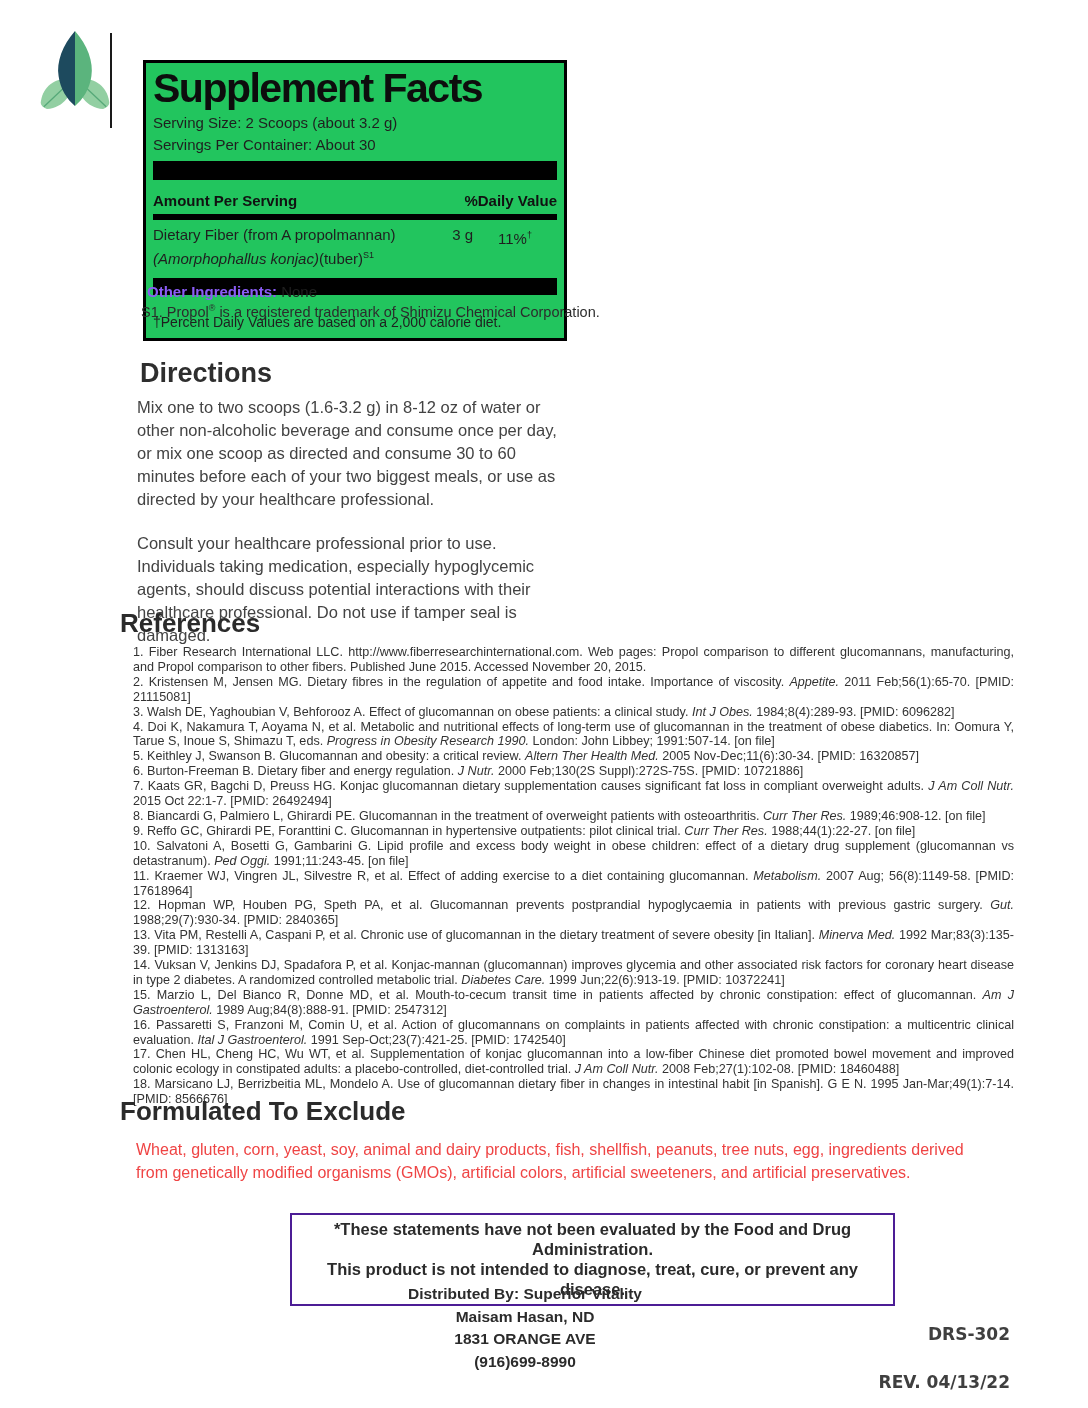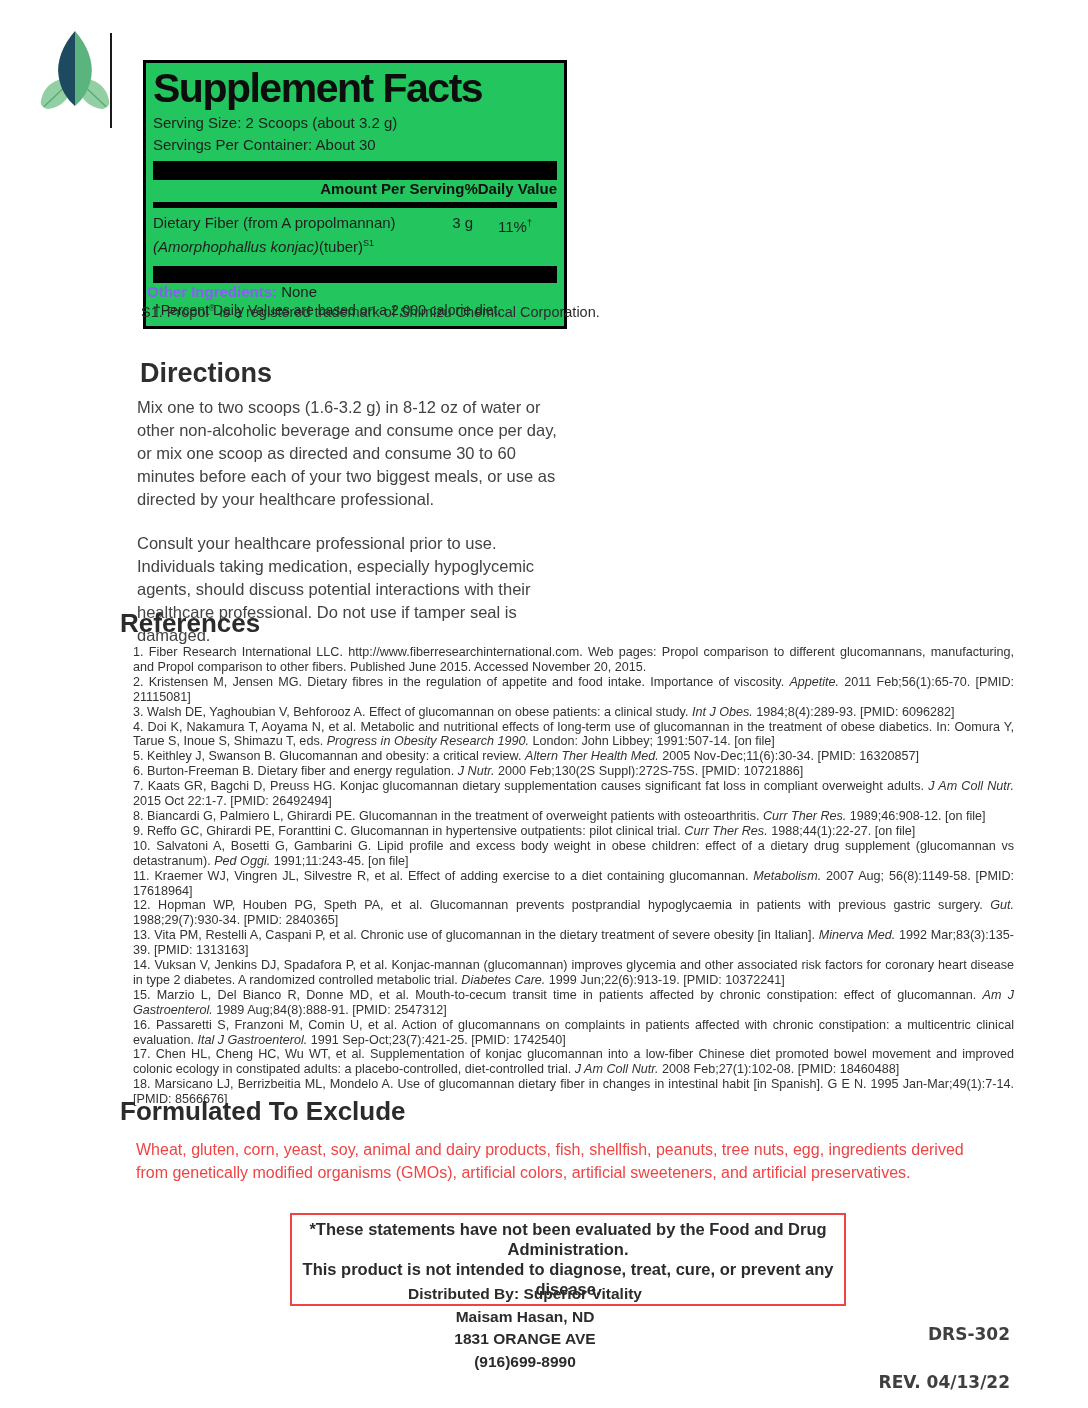--- a/index.html
+++ b/index.html
@@ -10,22 +10,22 @@
   #logo{position:absolute;left:36px;top:26px;width:78px;height:96px;}
   #brand-divider{position:absolute;left:110px;top:33px;width:2px;height:95px;background:#1a1a1a;}
 
   
   .sf-box{position:absolute;left:143px;top:60px;width:424px;box-sizing:border-box;
           border:3px solid #000;padding:4px 7px 7px;background:#22c55e;}
   .sf-title{font-size:41px;font-weight:bold;letter-spacing:-1.5px;line-height:1.04;color:#0d0d0d;}
   .sf-serving{font-size:15px;line-height:19px;color:#1f1f1f;margin-top:3px;}
   .sf-bar-thick{height:19px;background:#000;margin-top:7px;}
   .sf-bar-thick2{height:17px;background:#000;margin-top:2px;}
-  .sf-header-row{display:flex;justify-content:flex-end;gap:0;font-weight:bold;
-                 font-size:15px;line-height:18px;padding:0 0 4px;color:#111;}
+  .sf-header-row{display:flex;justify-content:space-between;gap:0;font-weight:bold;
+                 font-size:15px;line-height:18px;padding:12px 0 4px;color:#111;}
   .sf-bar-thin{height:6px;background:#000;}
   .sf-row{display:flex;font-size:15px;line-height:20px;padding:5px 0 7px;color:#1f1f1f;}
   .sf-row-name{flex:1;}
   .sf-row-amount{width:44px;text-align:right;white-space:nowrap;}
   .sf-row-dv{width:84px;text-align:center;white-space:nowrap;}
   .it{font-style:italic;}
   sup{font-size:9px;}
   .sf-footnote{font-size:14px;line-height:17px;color:#1f1f1f;padding-top:19px;}
 
   .other-ing{position:absolute;left:147px;top:283px;font-size:15px;color:#1f1f1f;}
@@ -38,22 +38,22 @@
   .directions-body div{margin:0 0 21px 0;}
 
   .h-references{position:absolute;left:120px;top:608px;font-size:26px;font-weight:bold;color:#2b2b2b;}
   .refs-body{position:absolute;left:133px;top:645px;width:881px;font-size:12.6px;
              line-height:14.9px;color:#333;text-align:justify;}
 
   .h-fte{position:absolute;left:120px;top:1096px;font-size:26px;font-weight:bold;color:#2b2b2b;}
   .fte-body{position:absolute;left:136px;top:1138px;width:848px;font-size:16px;
             line-height:23px;color:#ef4444;}
 
-  .fda-box{position:absolute;left:290px;top:1213px;width:556px;box-sizing:border-box;
-           border:2px solid #ef4444;padding:4px 8px 5px;text-align:center;
+  .fda-box{position:absolute;left:290px;top:1213px;width:605px;box-sizing:border-box;
+           border:2px solid #4c1d95;padding:4px 8px 5px;text-align:center;
            font-size:16.5px;font-weight:bold;line-height:20px;color:#2b2b2b;}
 
   .dist-block{position:absolute;left:380px;top:1283px;width:290px;text-align:center;
               font-size:15.5px;font-weight:bold;line-height:22.5px;color:#2b2b2b;}
 
   .footer-right{position:absolute;right:78px;top:1326px;text-align:right;
                 font-family:"DejaVu Sans",sans-serif;font-size:17px;color:#3f3f3f;line-height:1;font-weight:bold;}
   .footer-right .rev{margin-top:31px;}
 </style>
 </head>

